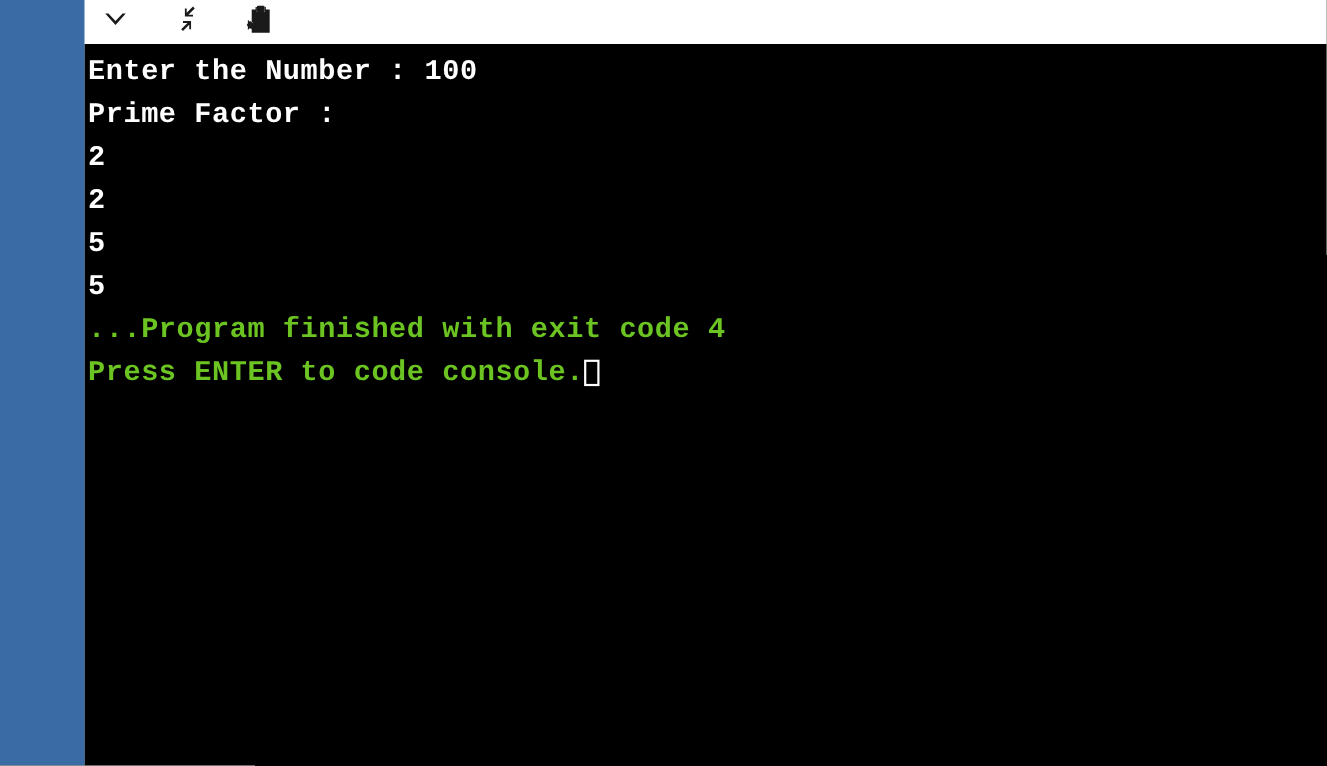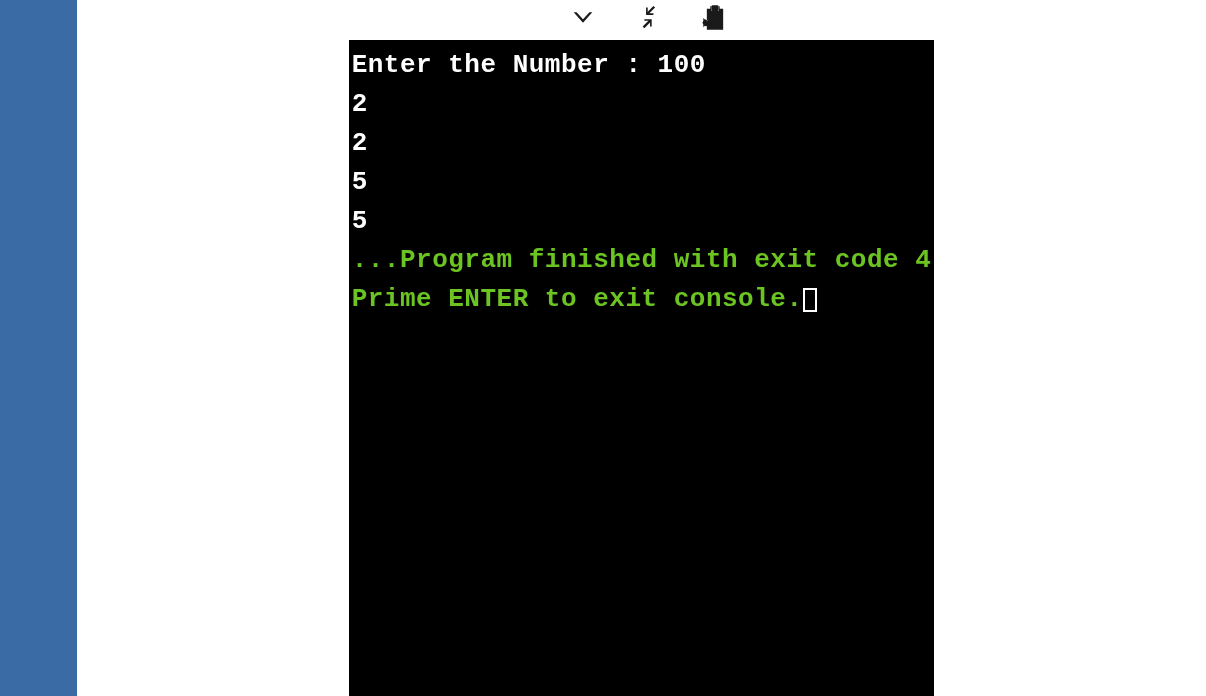--- a/index.html
+++ b/index.html
@@ -16,21 +16,20 @@
     }
     .sidebar {
       width: 77px;
       background: #3a6ba5;
       flex-shrink: 0;
     }
     .main {
       flex: 1;
       display: flex;
       flex-direction: column;
-      align-items: center;
     }
     .toolbar {
       height: 40px;
       background: #ffffff;
       display: flex;
       align-items: center;
       padding-left: 14px;
       gap: 38px;
     }
     .toolbar svg {
@@ -90,22 +89,23 @@
         <rect x="9" y="1" width="6" height="5" rx="1"></rect>
         <path d="M1 16 L7 16 L4 13 Z M1 16 L7 16 L4 19 Z"></path>
         <path d="M2 16 L8 16" stroke="#1a1a1a" stroke-width="2.5"></path>
         <path d="M7 12 L11 16 L7 20 Z" transform="translate(-5,0)"></path>
       </svg>
     </span>
   </div>
 
   <div class="console">
     <div class="console-line white">Enter the Number : 100</div>
+    <div class="console-line white">Prime Factor :</div>
     <div class="console-line white">2</div>
     <div class="console-line white">2</div>
     <div class="console-line white">5</div>
     <div class="console-line white">5</div>
     <div class="console-line white"></div>
     <div class="console-line white"></div>
     <div class="console-line green">...Program finished with exit code 4</div>
-    <div class="console-line green"><span>Prime ENTER to exit console.</span><span class="cursor-box"></span></div>
+    <div class="console-line green"><span>Press ENTER to code console.</span><span class="cursor-box"></span></div>
   </div>
 </div>
 
 </body></html>

